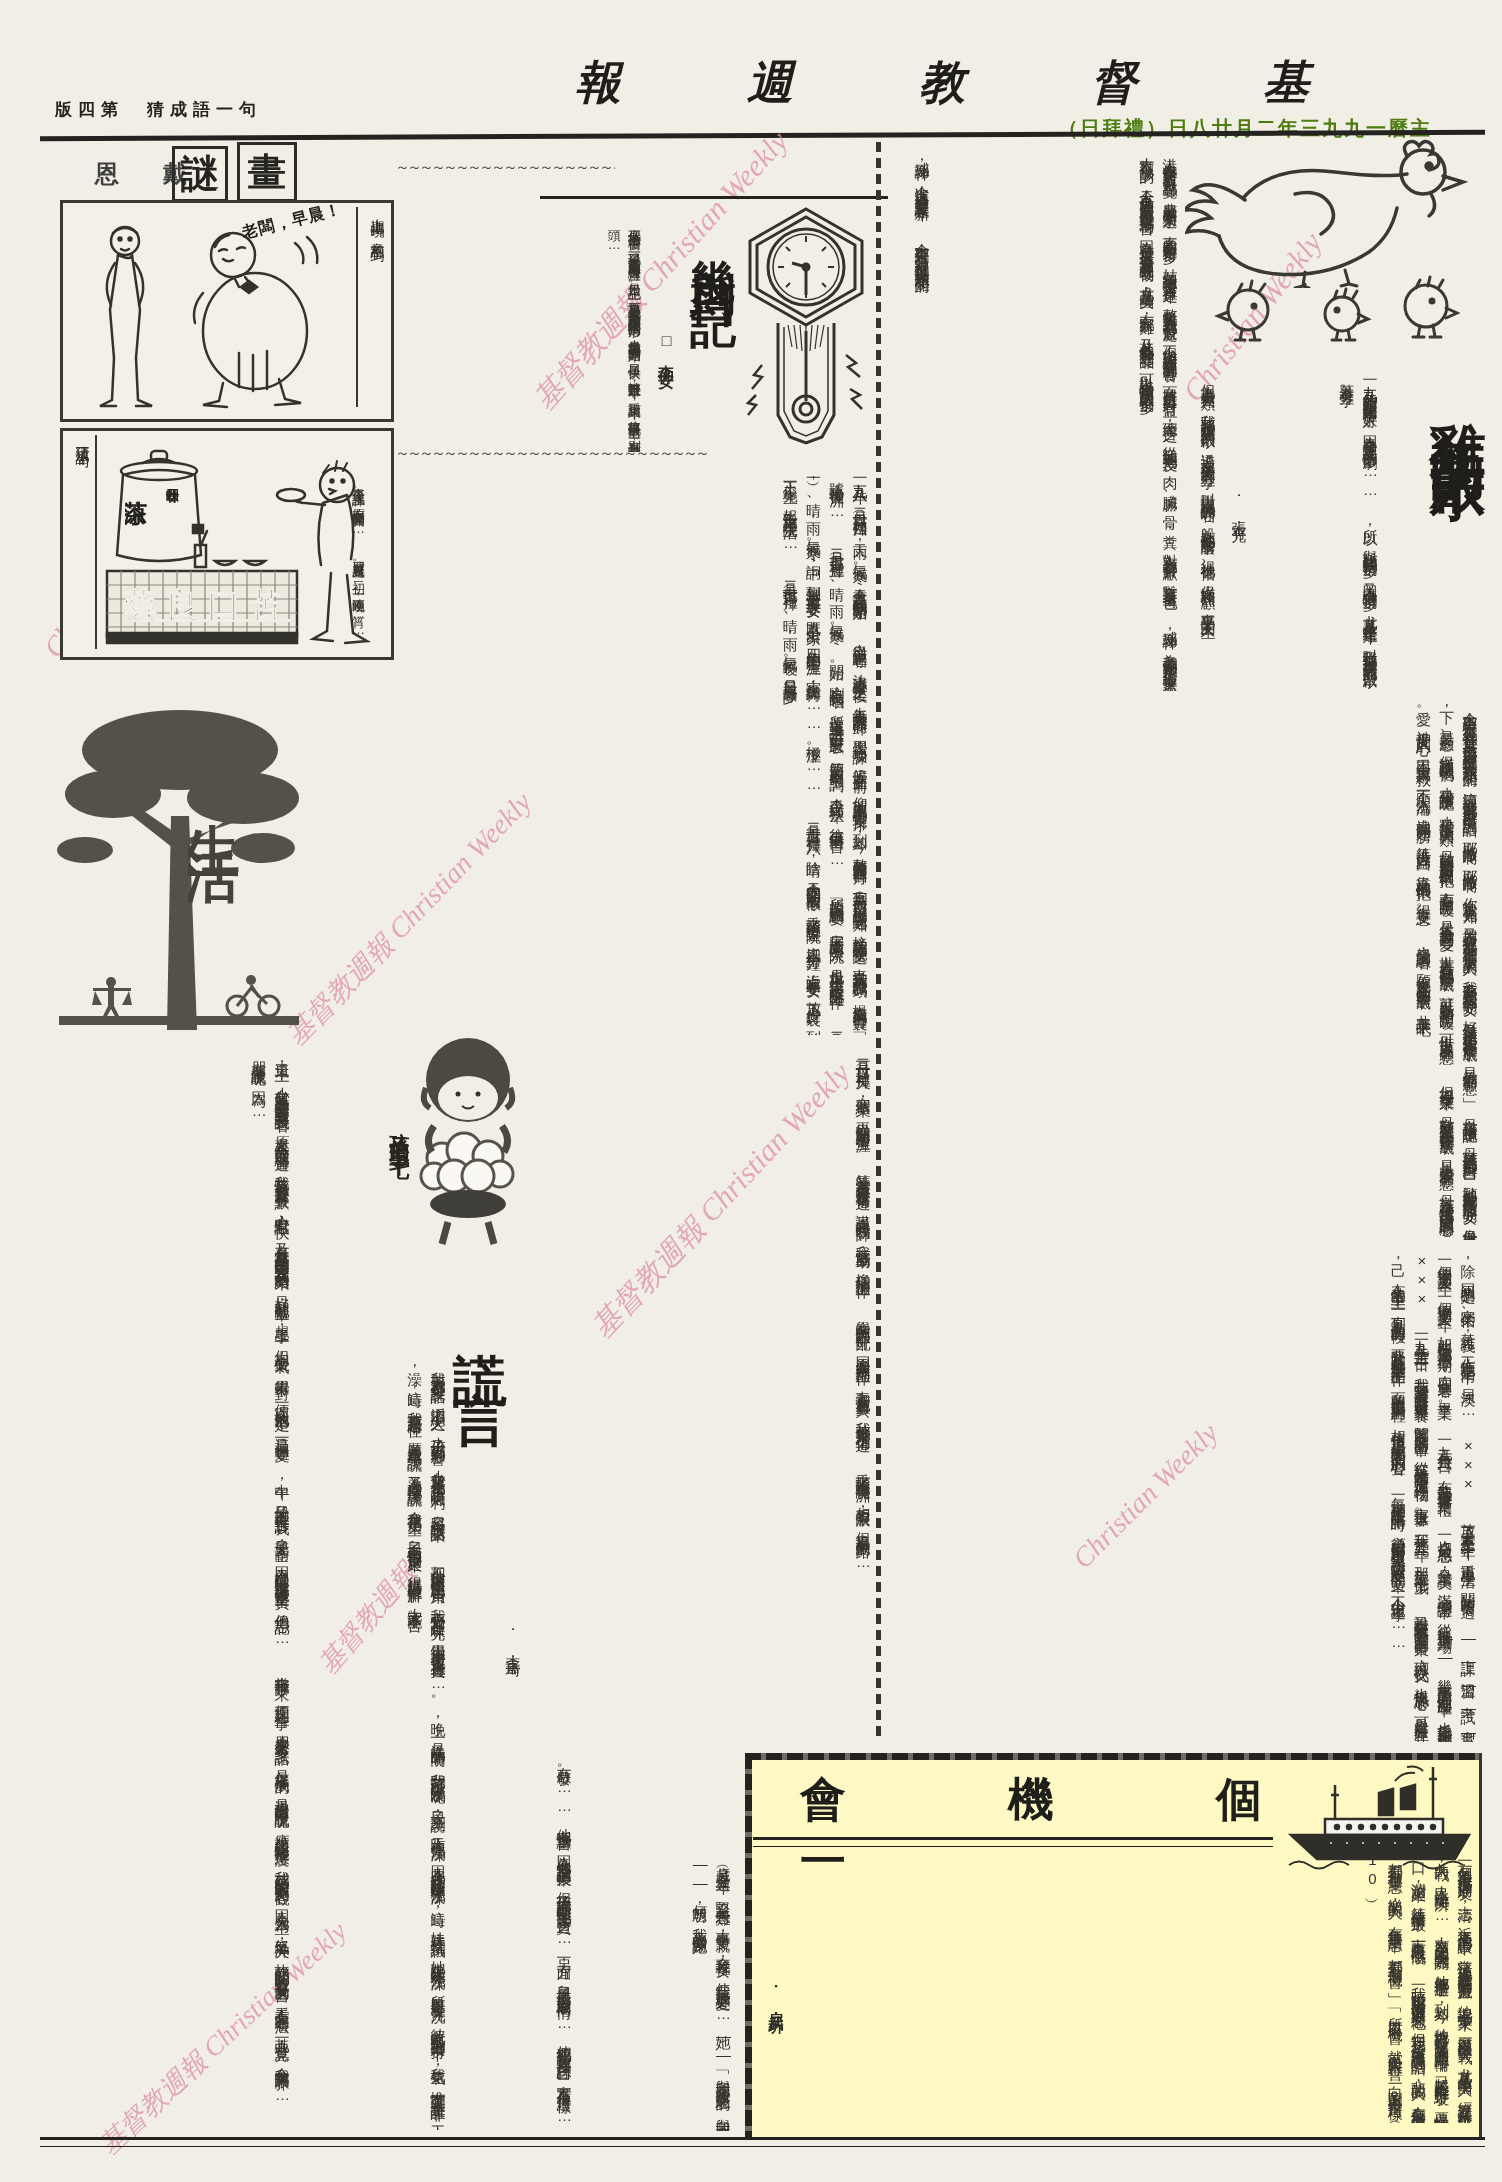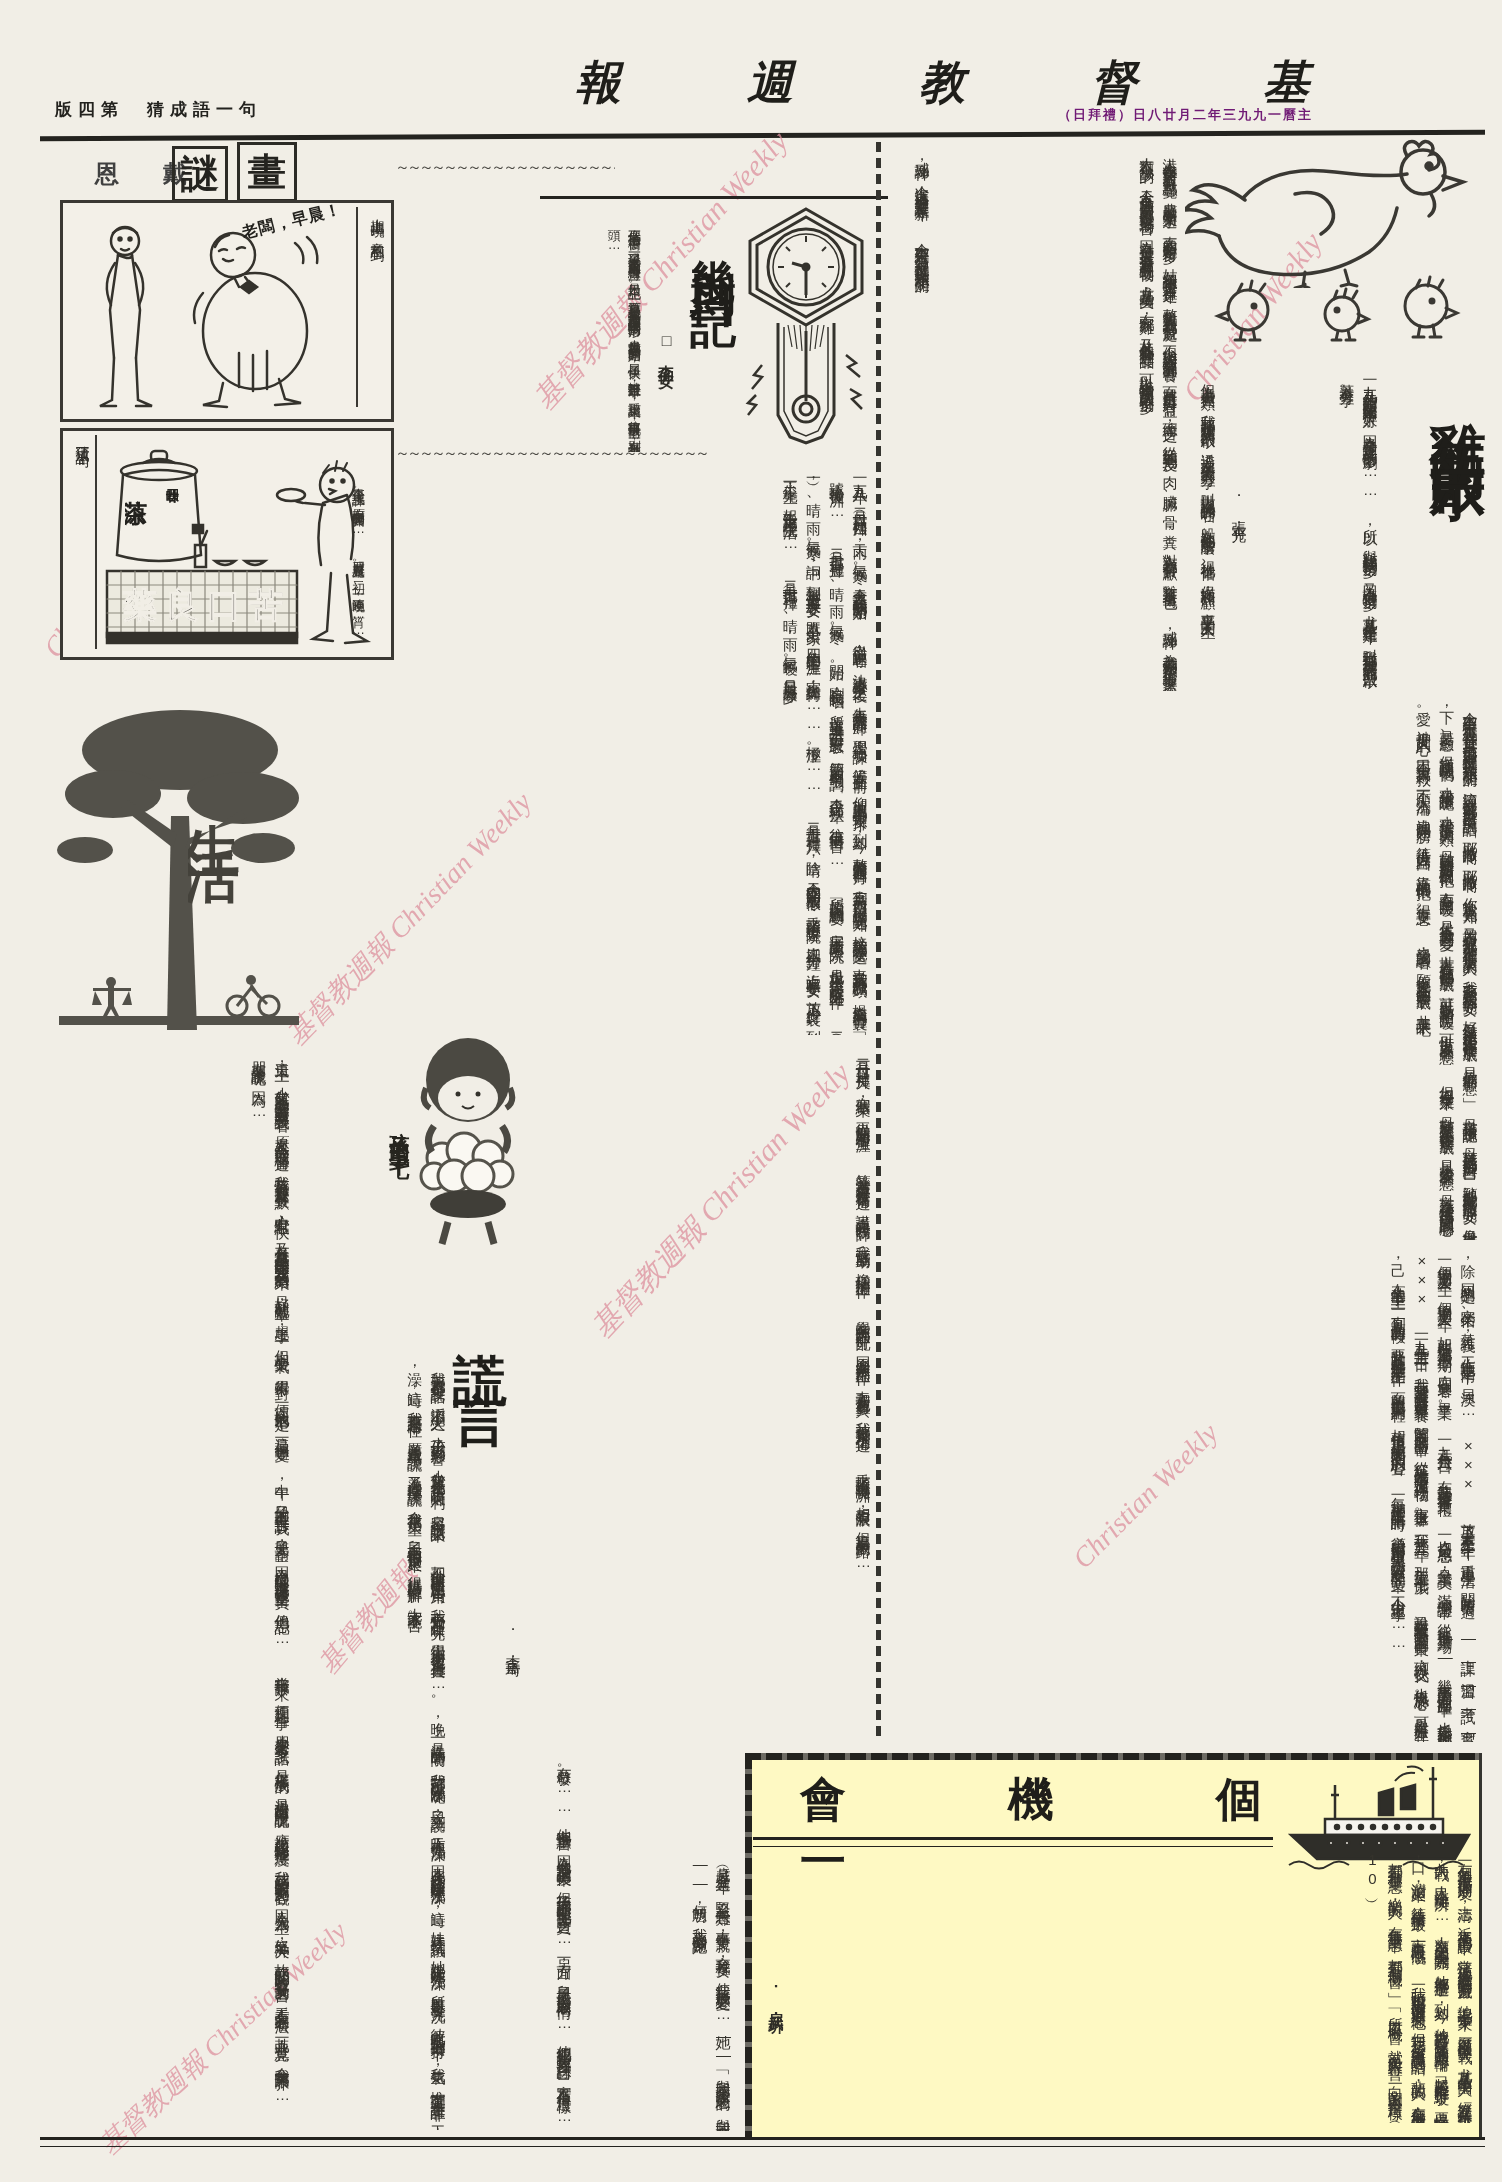--- a/index.html
+++ b/index.html
@@ -2,21 +2,21 @@
 <html><head>
 <meta charset="utf-8">
 <style>
   html,body{margin:0;padding:0;background:#d8d5cc;}
   .page{position:relative;width:1502px;height:2182px;background:#f1eee6;overflow:hidden;
         font-family:"Liberation Sans",sans-serif;color:#2e2c27;}
   .abs{position:absolute;}
   .v{writing-mode:vertical-rl;text-orientation:upright;overflow:hidden;text-align:justify;}
   .body-txt{font-size:15px;line-height:1.55;letter-spacing:2px;color:#35332d;}
   .body-sm{font-size:13px;line-height:1.55;letter-spacing:1px;color:#35332d;}
-  .serif{font-family:"Liberation Serif",serif;}
+  .serif{font-family:"Liberation Serif",serif;text-decoration:underline;}
   .bold{font-weight:bold;}
   .rule{background:#24231f;}
   .wave{color:#4a4843;font-size:15px;letter-spacing:-3px;white-space:nowrap;overflow:hidden;}
   .chain{width:5px;background:repeating-linear-gradient(180deg,#35342f 0 10px,transparent 10px 16px);}
   .jag-h{background:repeating-linear-gradient(90deg,#23221e 0 16px,#6d6b64 16px 21px);}
   .jag-v{background:repeating-linear-gradient(180deg,#23221e 0 16px,#6d6b64 16px 21px);}
   .wm{color:#dd919e;opacity:.75;font-style:italic;font-family:"Liberation Serif",serif;
       pointer-events:none;white-space:nowrap;}
   .panel{border:3px solid #3a3833;background:#f3f0e8;}
   .hl{color:#1f1e1a;font-family:"Liberation Serif",serif;font-weight:bold;}
@@ -24,21 +24,21 @@
            text-align:center;font-size:38px;font-weight:bold;font-family:"Liberation Serif",serif;color:#24231f;}
   svg{display:block;}
 </style>
 </head>
 <body>
 
 <div class="page">
 
   <div class="abs bold" style="left:55px;top:98px;font-size:17px;letter-spacing:6px;color:#23221e;">版四第　猜成語一句</div>
   <div class="abs hl" style="left:575px;top:52px;font-size:46px;letter-spacing:40px;font-style:italic;">報　週　教　督　基</div>
-  <div class="abs bold" style="left:1058px;top:106px;font-size:13px;letter-spacing:2px;color:#701a75;">（日拜禮）日八廿月二年三九九一曆主</div>
+  <div class="abs bold" style="left:1058px;top:115px;font-size:20px;letter-spacing:2px;color:#4d7c0f;">（日拜禮）日八廿月二年三九九一曆主</div>
   <div class="abs rule" style="left:40px;top:133px;width:1445px;height:5px;transform:rotate(-0.25deg);"></div>
 
   <div class="abs wm" style="left:480px;top:250px;font-size:30px;transform:rotate(-48deg);">基督教週報 Christian Weekly</div>
   <div class="abs wm" style="left:1150px;top:300px;font-size:30px;transform:rotate(-52deg);">Christian Weekly</div>
   <div class="abs wm" style="left:10px;top:560px;font-size:28px;transform:rotate(-55deg);">Christian Weekly</div>
   <div class="abs wm" style="left:240px;top:900px;font-size:28px;transform:rotate(-46deg);">基督教週報 Christian Weekly</div>
   <div class="abs wm" style="left:540px;top:1180px;font-size:30px;transform:rotate(-47deg);">基督教週報 Christian Weekly</div>
   <div class="abs wm" style="left:300px;top:1600px;font-size:27px;transform:rotate(-50deg);">基督教週報</div>
   <div class="abs wm" style="left:1050px;top:1480px;font-size:28px;transform:rotate(-45deg);">Christian Weekly</div>
   <div class="abs wm" style="left:60px;top:2020px;font-size:27px;transform:rotate(-43deg);">基督教週報 Christian Weekly</div>

